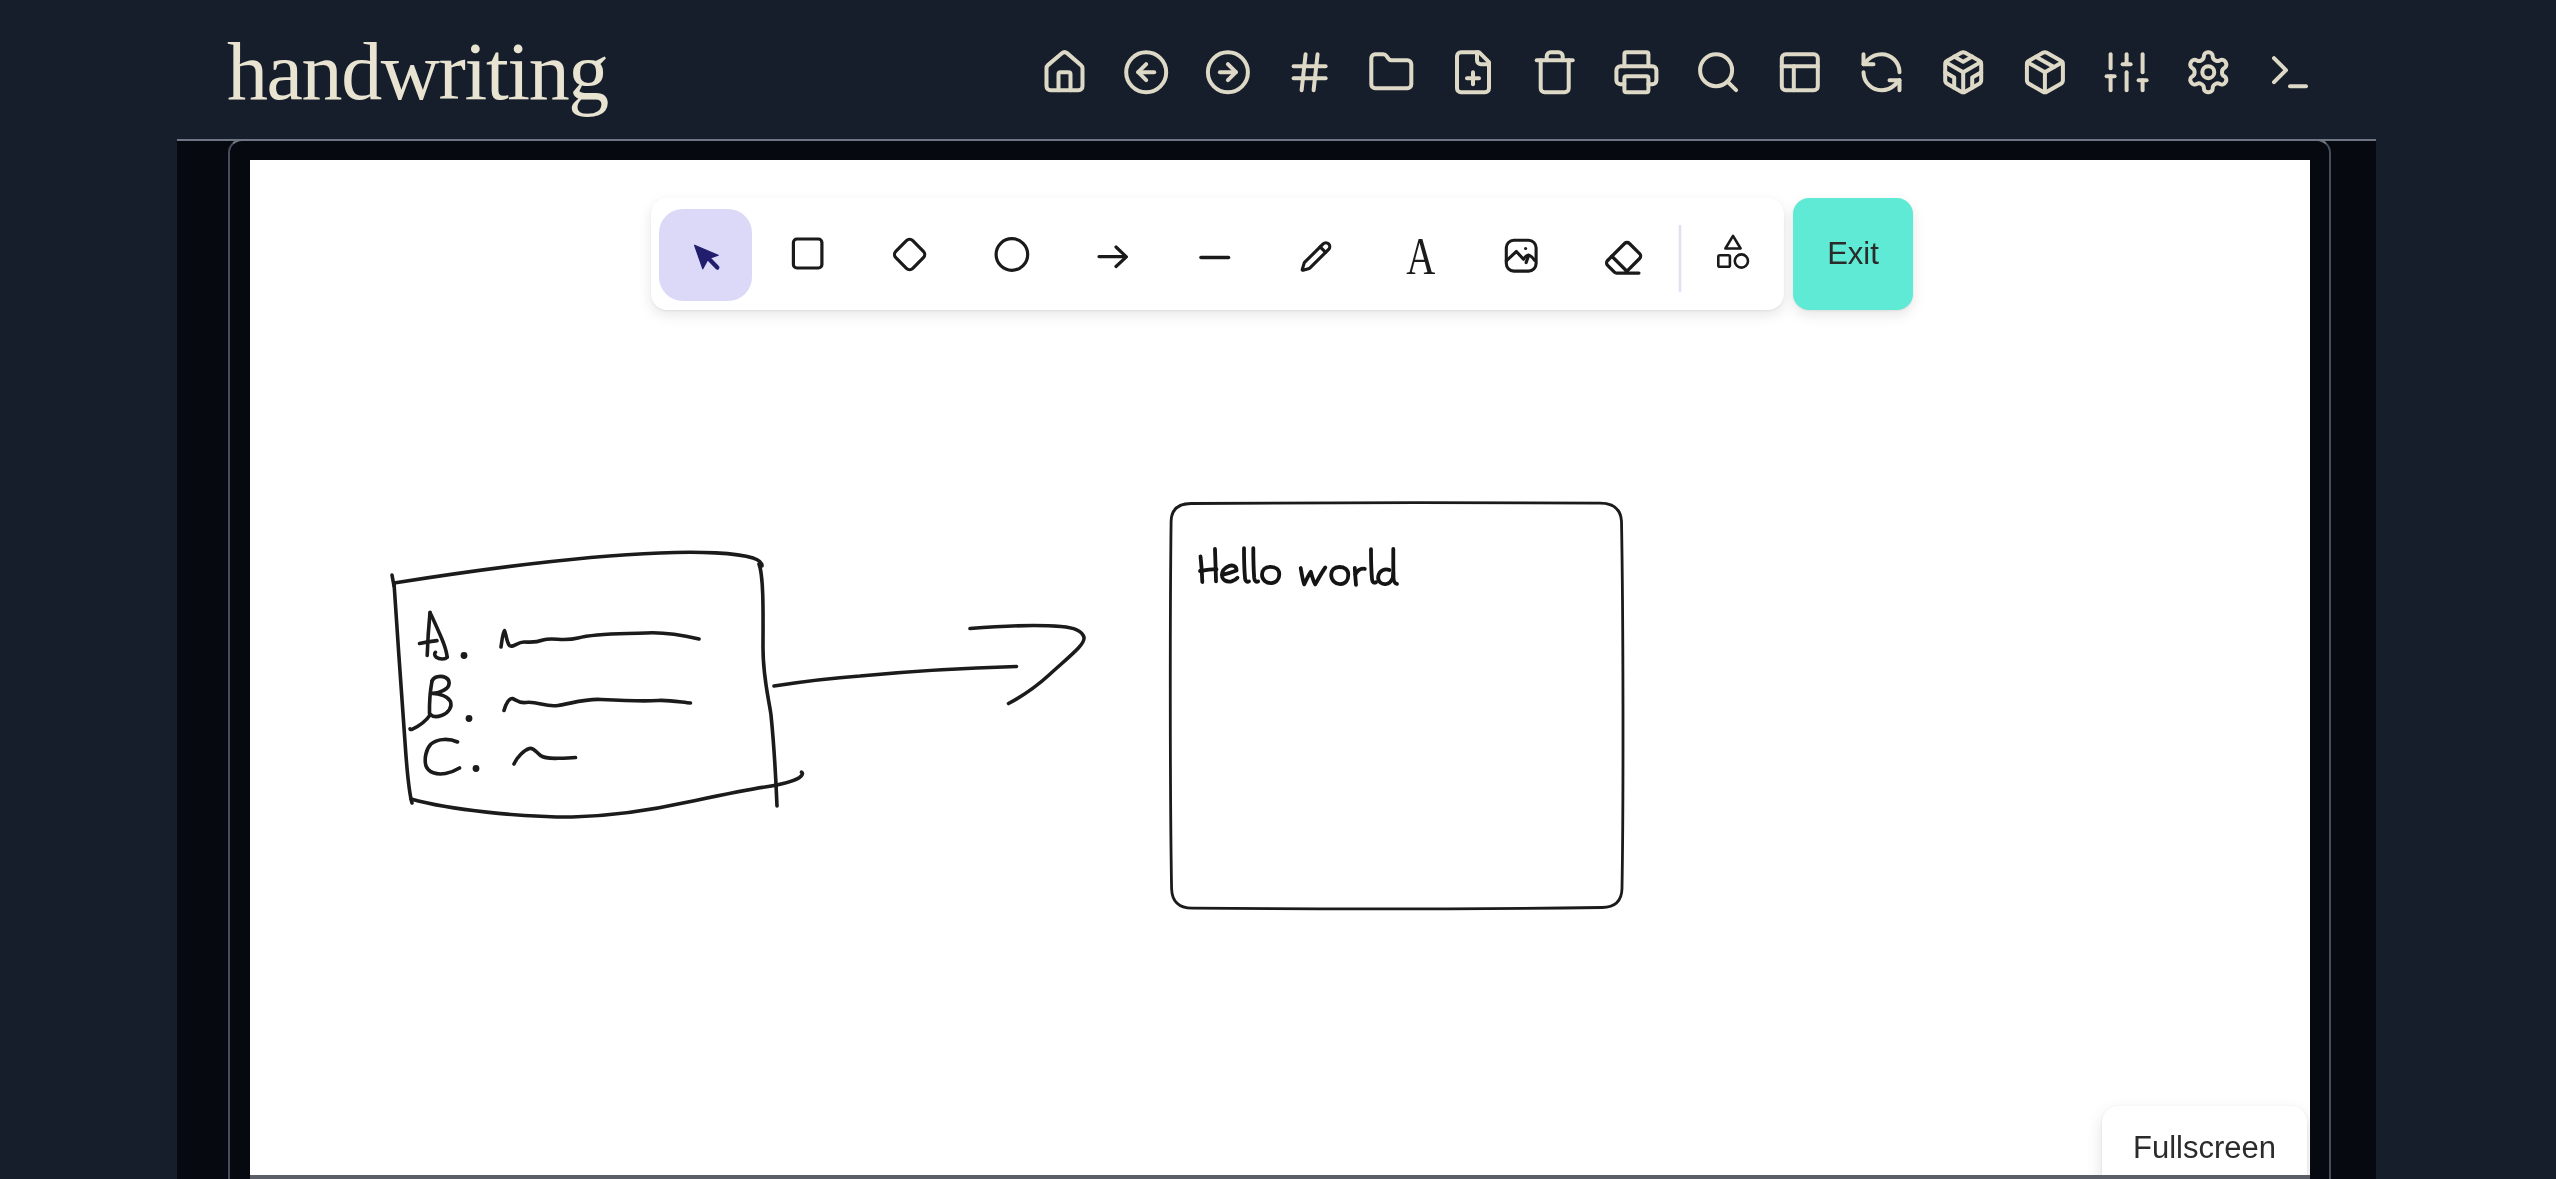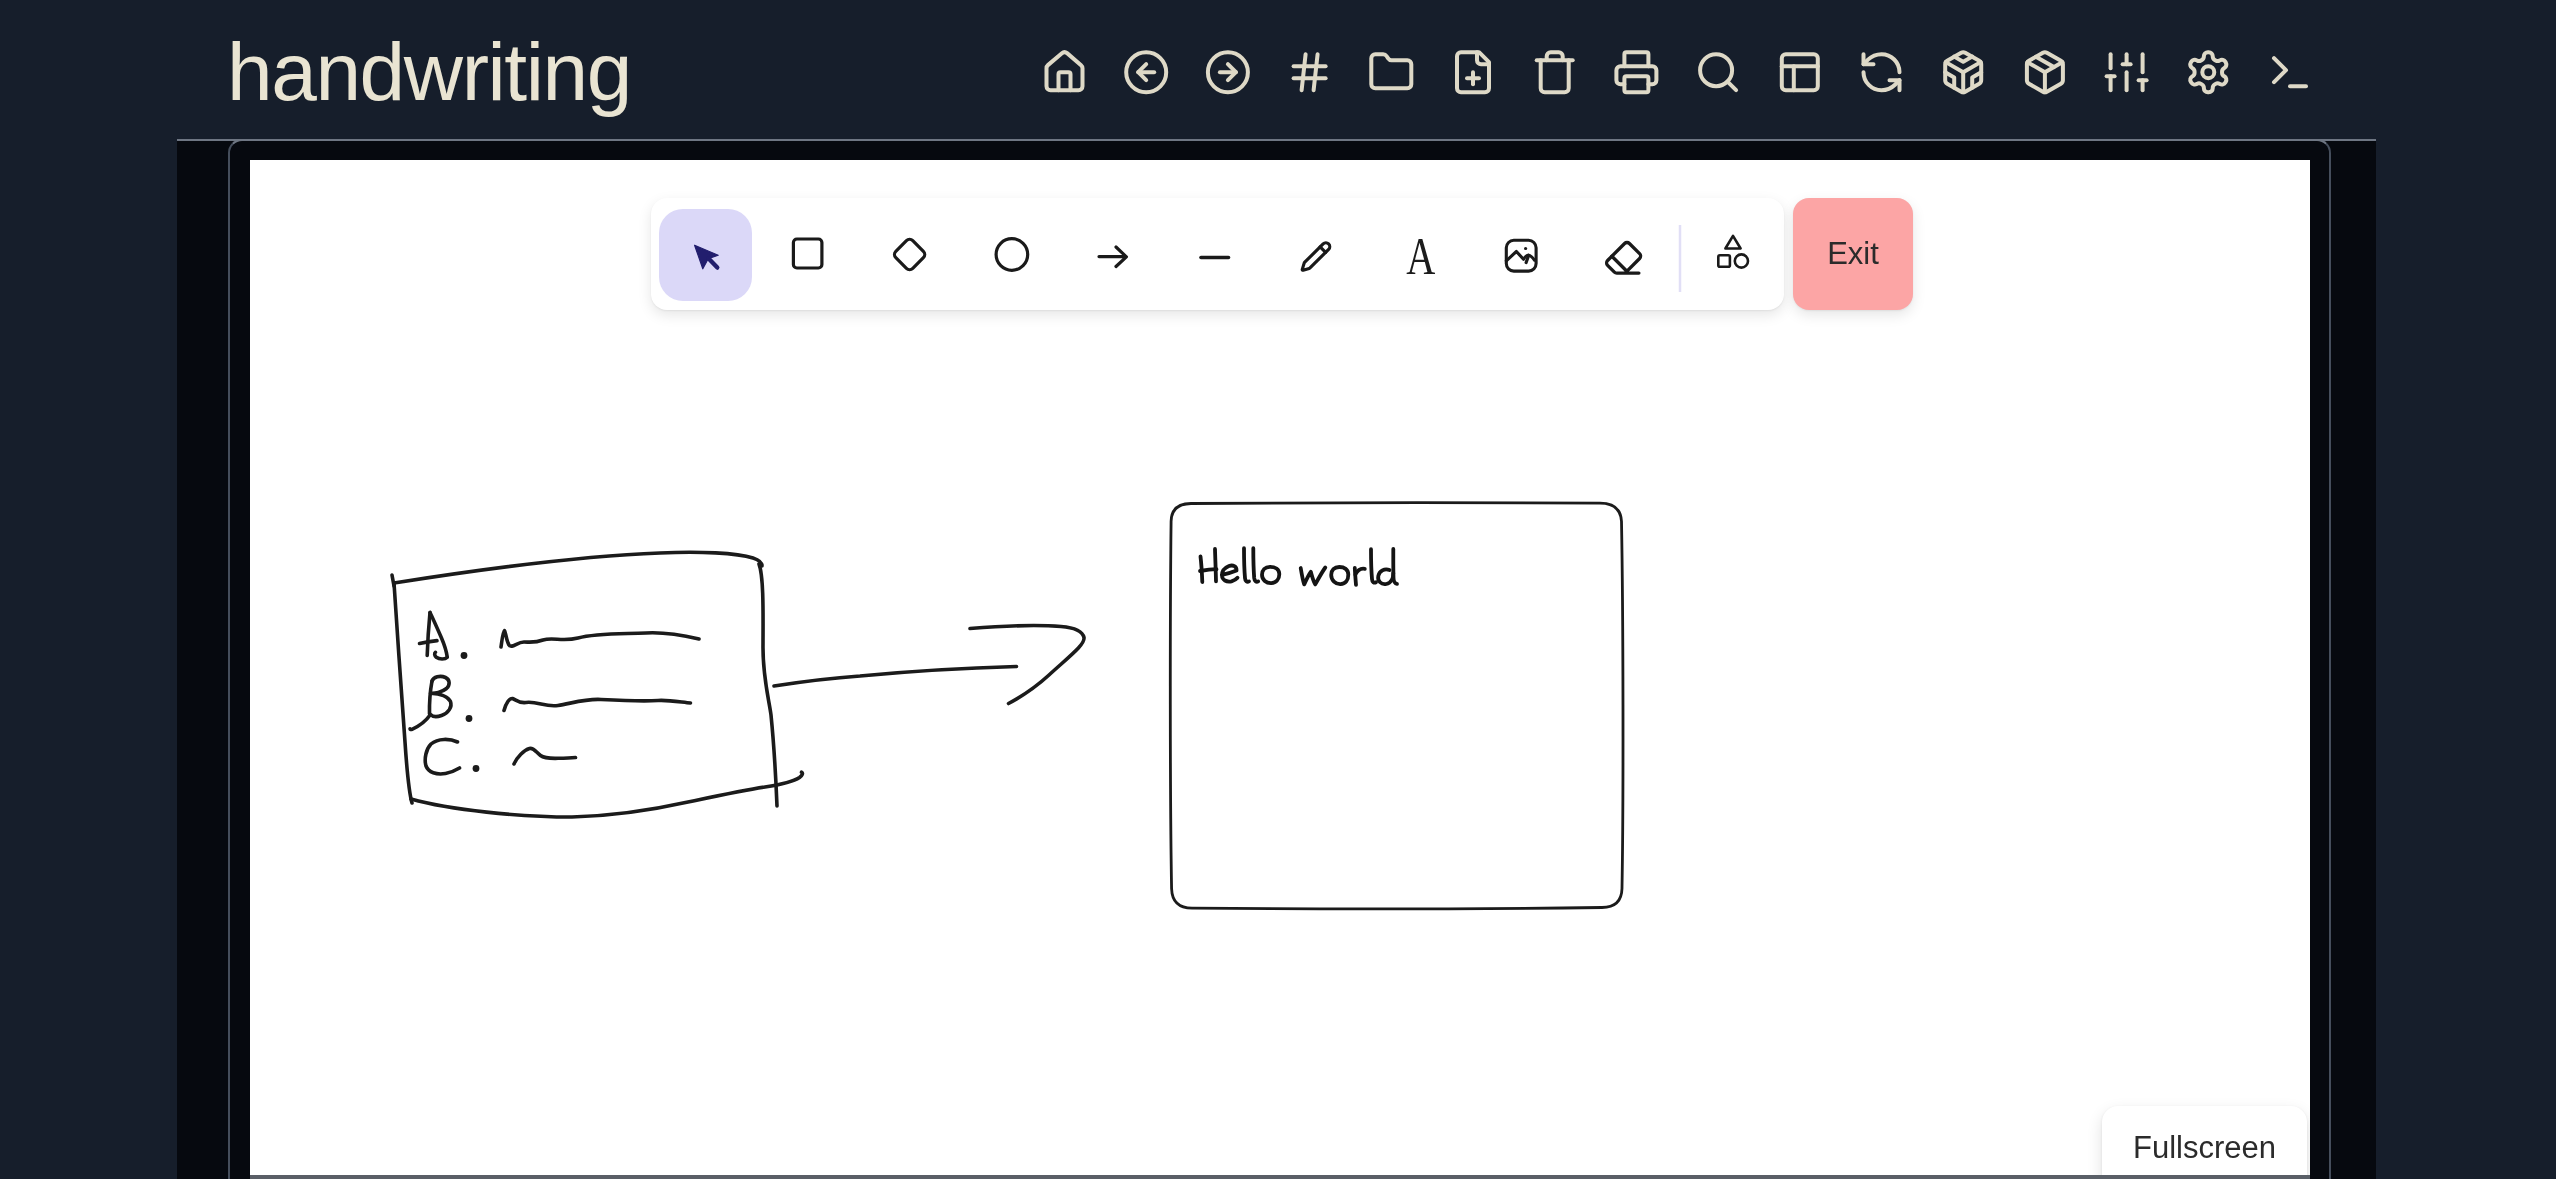--- a/index.html
+++ b/index.html
@@ -1,34 +1,34 @@
 <!DOCTYPE html>
 <html><head>
 <meta charset="utf-8">
 <style>
   html,body{margin:0;padding:0;width:2556px;height:1179px;overflow:hidden;
     background:#161e2b;font-family:"Liberation Sans",sans-serif;}
   .logo{position:absolute;left:227px;top:25px;color:#e9e4d2;font-size:82px;
-    font-weight:400;letter-spacing:-1.4px;}
+    font-weight:400;letter-spacing:-1.4px;font-family:Liberation Serif, serif;}
   .hicons{position:absolute;left:0;top:0;}
   .main{position:absolute;left:177px;top:139px;width:2199px;height:1040px;
     background:#06090f;border-top:2px solid #6e7683;}
   .card{position:absolute;left:51px;top:-2px;width:2099px;height:1040px;
     border:2px solid #454e5c;border-top-color:#6e7683;border-bottom:none;
     border-radius:14px 14px 0 0;background:#06090f;}
 
   .canvas{position:absolute;left:20px;top:19px;width:2060px;height:1019px;
     background:#ffffff;overflow:hidden;}
   .toolbar{position:absolute;left:401px;top:38px;width:1133px;height:112px;
     background:#fff;border-radius:16px;
     box-shadow:0 1px 2px rgba(0,0,0,.06),0 5px 14px rgba(0,0,0,.10);}
   .sel{position:absolute;left:8px;top:11px;width:93px;height:92px;
     background:#dbd8f8;border-radius:24px;}
   .exitbtn{position:absolute;left:1543px;top:38px;width:120px;height:112px;
-    background:#fca5a5;border-radius:16px;display:flex;align-items:center;justify-content:center;
+    background:#5eead4;border-radius:16px;display:flex;align-items:center;justify-content:center;
     box-shadow:0 1px 2px rgba(0,0,0,.06),0 5px 14px rgba(0,0,0,.10);
     font-size:31px;color:#2b2b2b;}
   .fsbtn{position:absolute;left:1852px;top:946px;width:205px;height:90px;
     background:#fff;border-radius:16px;
     box-shadow:0 1px 3px rgba(0,0,0,.08),0 6px 16px rgba(0,0,0,.12);
     font-size:31px;color:#2b2b2b;text-align:center;padding-top:24px;box-sizing:border-box;}
   .bstrip{position:absolute;left:0;bottom:0;width:100%;height:4px;background:#5a5f67;z-index:9;}
 </style>
 </head>
 <body>

